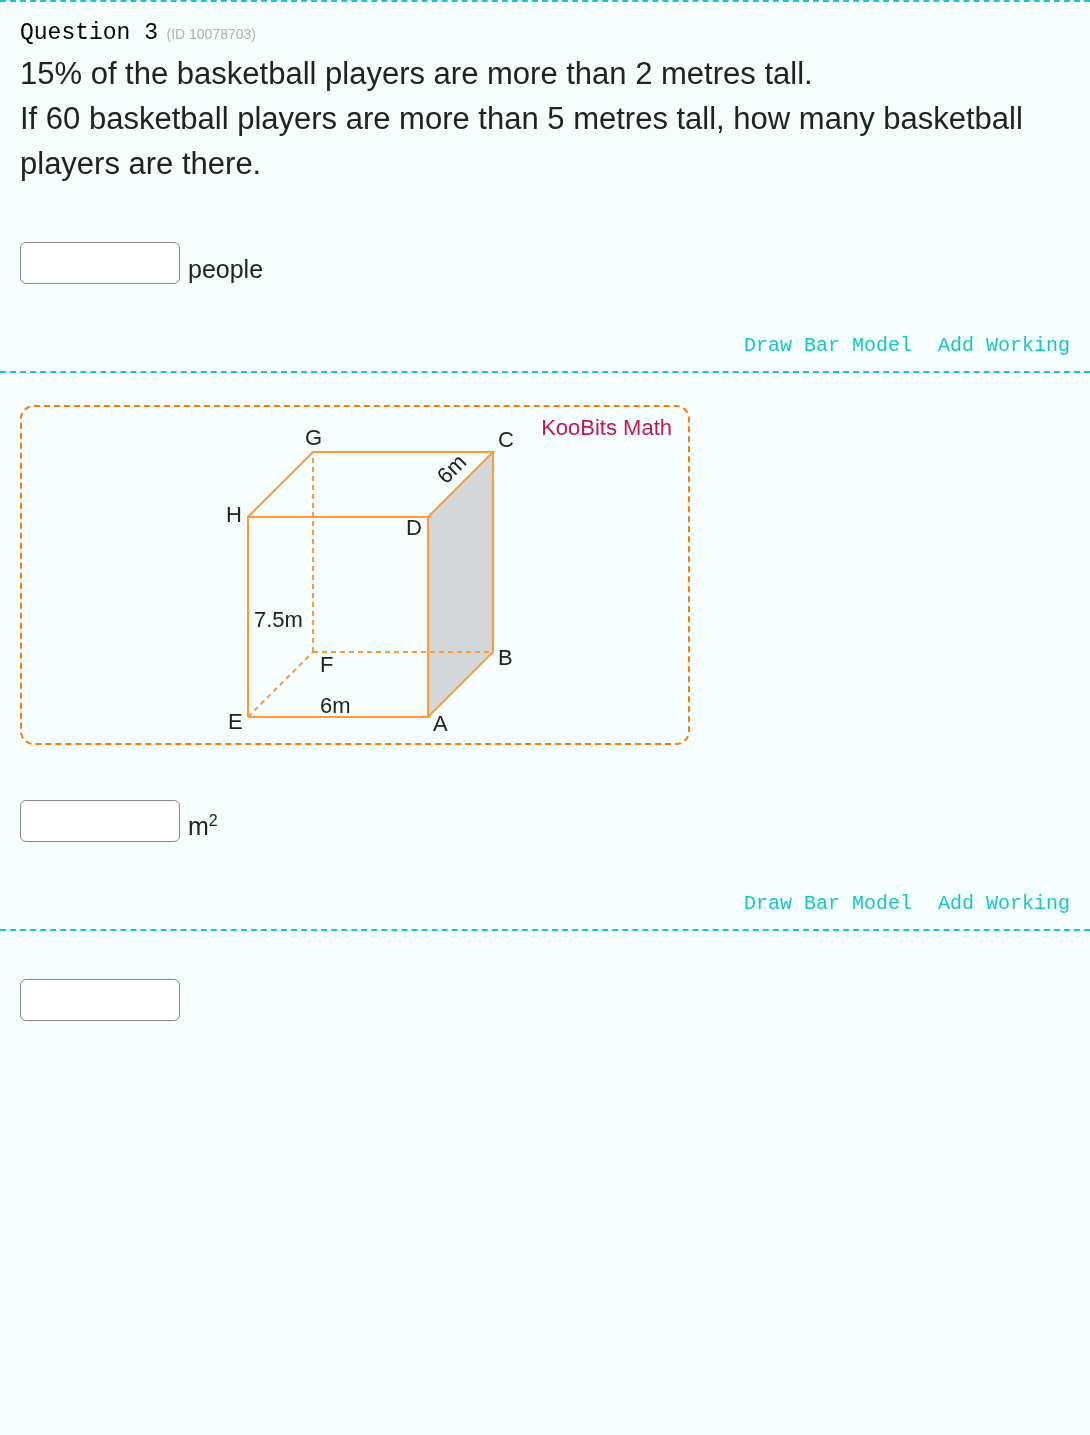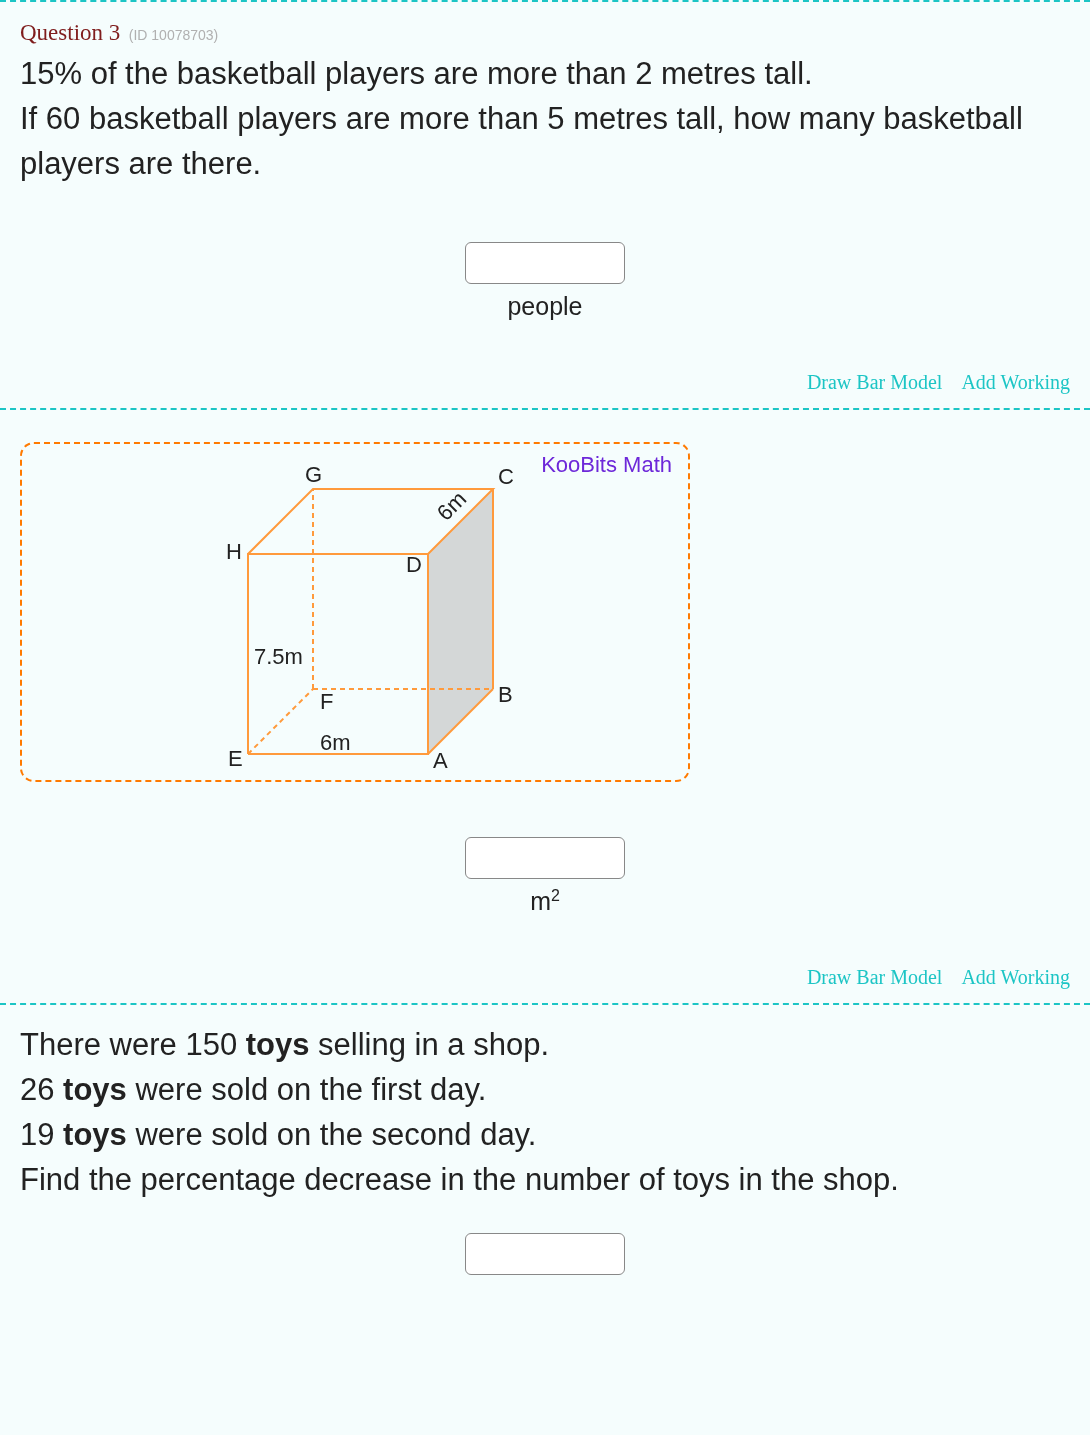--- a/index.html
+++ b/index.html
@@ -15,83 +15,82 @@
     position: relative;
   }
   .first-divider {
     border-top: 2px dashed #1cc5c5;
     height: 0;
   }
   .q-header {
     margin-bottom: 6px;
   }
   .q-title {
-    color: #7f1d1d;
+    color: #000000;
     font-size: 23px;
     font-weight: 500;
-    font-family: Liberation Serif, serif;
+    font-family: Liberation Mono, monospace;
   }
   .q-id {
     color: #b0b0b0;
     font-size: 14px;
     margin-left: 4px;
     text-align: center;
   }
   .q-body {
     font-size: 31px;
     line-height: 1.45;
     color: #222;
   }
   .answer-row {
     margin-top: 55px;
     display: flex;
-    align-items: center;
+    align-items: flex-end;
     gap: 8px;
-    flex-direction: column;
   }
   .answer-input {
     width: 160px;
     height: 42px;
     border: 1px solid #888;
     border-radius: 6px;
     background: #fff;
     font-size: 20px;
     padding: 0 8px;
   }
   .answer-unit {
     font-size: 25px;
     color: #222;
   }
   .answer-unit sup { font-size: 16px; vertical-align: super; }
   .actions {
     margin-top: 50px;
     text-align: right;
     font-size: 20px;
-    font-family: Liberation Serif, serif;
+    font-family: Liberation Mono, monospace;
   }
   .actions a {
     color: #1cc5c5;
     text-decoration: none;
     margin-left: 14px;
     cursor: pointer;
   }
   .diagram-wrap {
     border: 2px dashed #ff7a00;
     border-radius: 14px;
     margin-top: 14px;
     padding: 10px 16px 10px 16px;
     width: 670px;
     height: 340px;
     position: relative;
   }
   .koobits {
     position: absolute;
     top: 8px;
     right: 16px;
-    color: #6d28d9;
+    color: #be185d;
     font-size: 22px;
     font-family: "Segoe UI", Arial, sans-serif;
   }
   svg text {
     font-family: Arial, Helvetica, sans-serif;
     font-size: 22px;
     fill: #222;
   }
 </style>
 </head>
@@ -154,17 +153,16 @@
     <input class="answer-input" type="text" style="">
     <span class="answer-unit">m<sup>2</sup></span>
   </div>
   <div class="actions">
     <a>Draw Bar Model</a>
     <a>Add Working</a>
   </div>
 </div>
 
 <div class="question-block" style="border-bottom:none;">
-  <div class="q-body" id="q5-body">There were 150 <b>toys</b> selling in a shop.<br>26 <b>toys</b> were sold on the first day.<br>19 <b>toys</b> were sold on the second day.<br>Find the percentage decrease in the number of toys in the shop.</div>
   <div class="answer-row" style="margin-top:30px;">
     <input class="answer-input" type="text" style="">
   </div>
 </div>
 
 </body></html>

